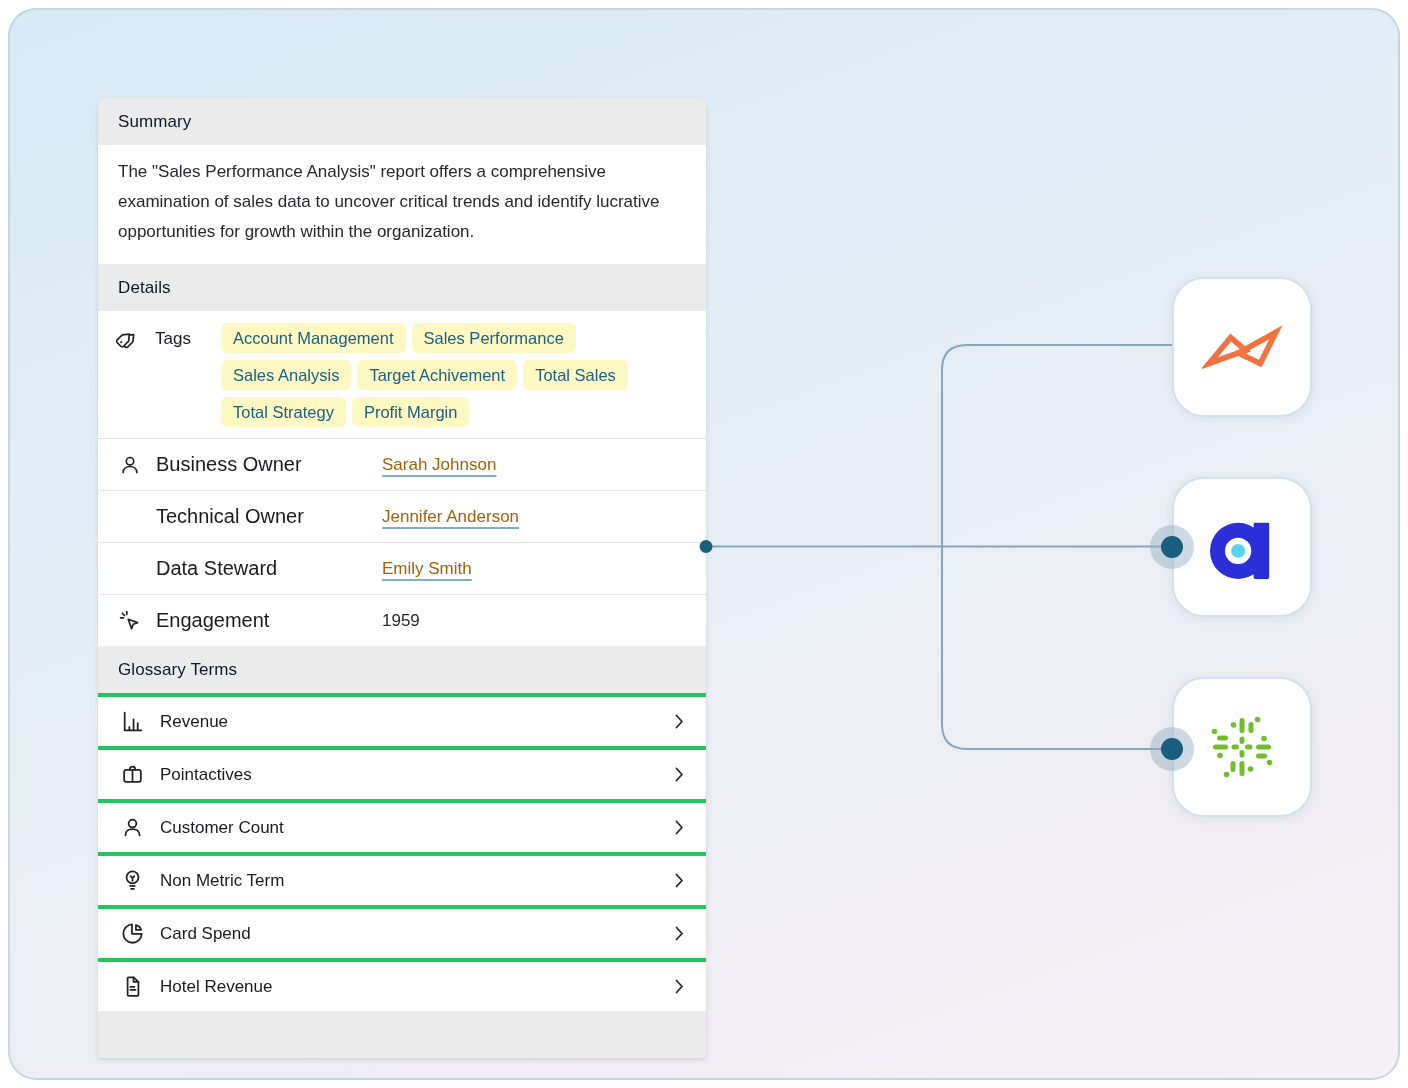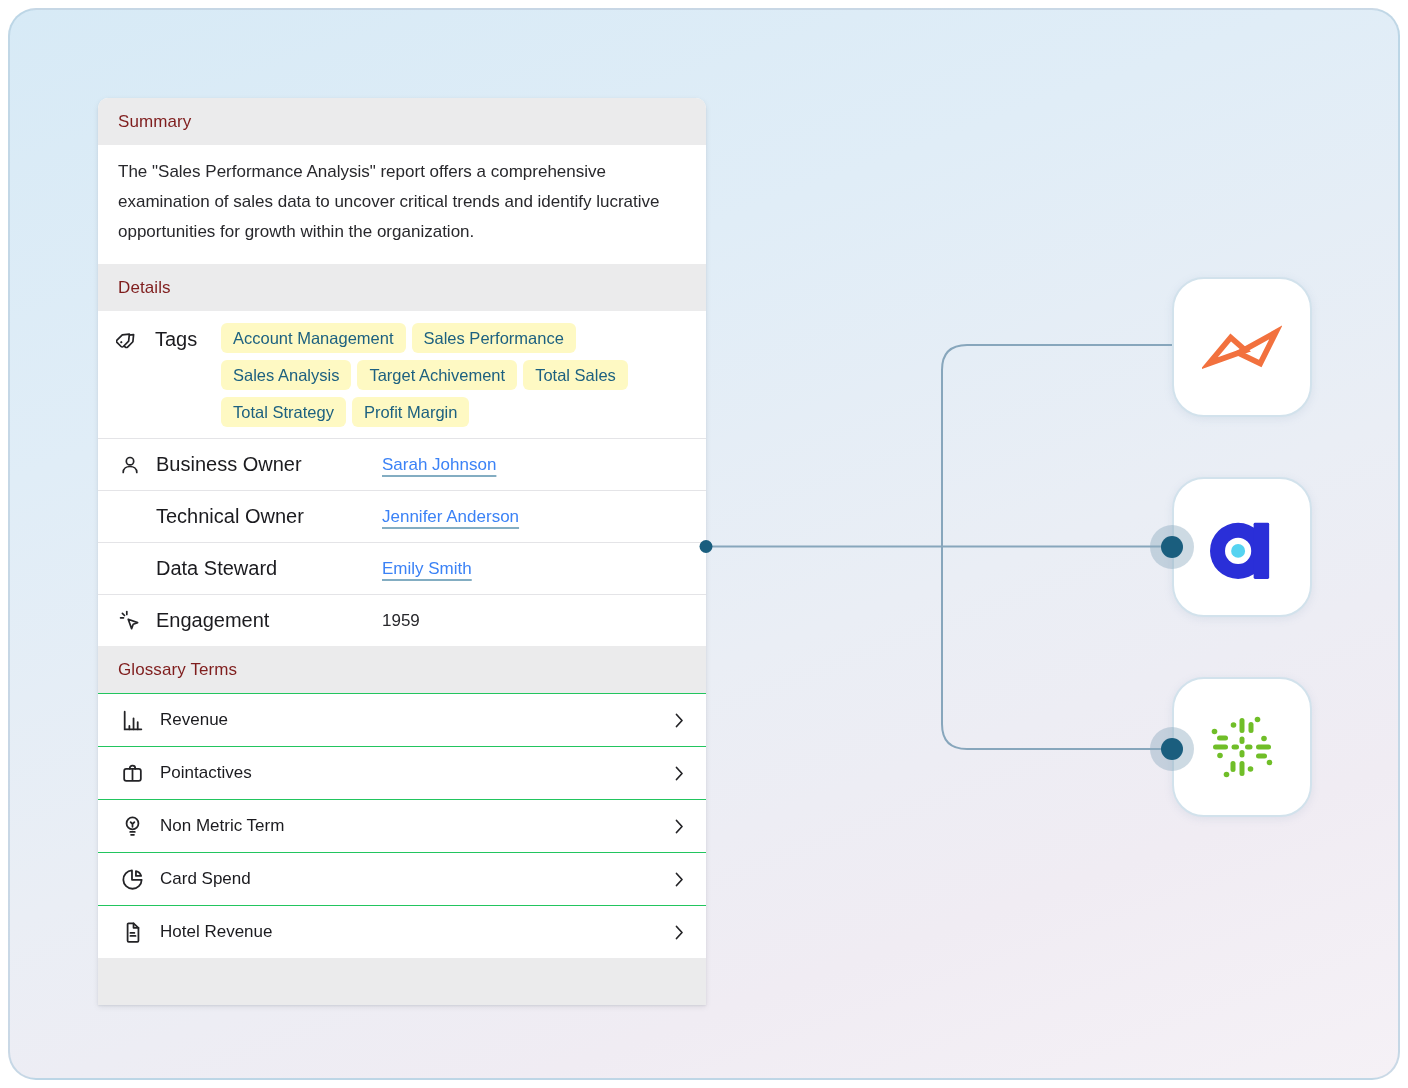--- a/index.html
+++ b/index.html
@@ -12,39 +12,39 @@
   }
   
   .card {
     position:absolute; left:88px; top:88px; width:608px;
     border-radius:10px 10px 0 0; background:#fff;
     box-shadow:0 1px 2px rgba(16,24,40,.08), 0 2px 6px rgba(16,24,40,.08);
     z-index:3;
   }
   .section-header {
     height:47px; background:#ebebec; display:flex; align-items:center;
-    padding:15px 20px; font-size:17px; color:#7f1d1d; letter-spacing:.1px;
+    padding:15px 20px; font-size:17px; color:#0f172a; letter-spacing:.1px;
   }
   .section-header.first { border-radius:10px 10px 0 0; }
   .summary-body { padding:12px 20px 17px 20px; }
   .summary-body p { font-size:17px; line-height:30px; color:#28282c; max-width:545px; }
   .tags-row { display:flex; padding:12px 20px 11px 18px; }
   .tags-left { display:flex; align-items:flex-start; gap:13px; width:105px; flex:none; padding-top:2px; }
-  .tags-left .lbl { font-size:20px; color:#1b1b1f; line-height:28px; }
+  .tags-left .lbl { font-size:17px; color:#1b1b1f; line-height:28px; }
   .pills { display:flex; flex-wrap:wrap; gap:7px 6px; width:483px; }
   .pill {
     height:30px; line-height:30px; padding:0 12px; border-radius:6px;
     background:#fef9c3; color:#1d6180; font-size:16.5px; cursor:pointer; white-space:nowrap;
   }
   .kv-row { display:flex; align-items:center; height:52px; border-top:1px solid #e4e4e7; padding:0 20px; }
   .kv-icon { width:38px; flex:none; display:flex; align-items:center; }
   .kv-label { width:226px; flex:none; font-size:20px; color:#1b1b1f; }
   .kv-value { font-size:17px; color:#28282c; }
-  a.owner-link { color:#3b82f6; font-size:17px; text-decoration:underline; text-decoration-color:rgba(30,106,143,.55); text-underline-offset:5px; text-decoration-thickness:1.5px; cursor:pointer; }
-  .term-row { display:flex; align-items:center; height:53px; border-top:1px solid #22c55e; padding:0 22px; cursor:pointer; }
+  a.owner-link { color:#a16207; font-size:17px; text-decoration:underline; text-decoration-color:rgba(30,106,143,.55); text-underline-offset:5px; text-decoration-thickness:1.5px; cursor:pointer; }
+  .term-row { display:flex; align-items:center; height:53px; border-top:4px solid #22c55e; padding:0 22px; cursor:pointer; }
   .term-icon { width:40px; flex:none; display:flex; align-items:center; }
   .term-label { flex:1; font-size:17px; color:#1b1b1f; }
   .term-chevron { flex:none; display:flex; align-items:center; }
   .stub-header { height:47px; background:#ebebec; }
   
   .tile {
     position:absolute; left:1162px; width:140px; height:140px; border-radius:32px;
     background:#fff; border:2px solid #d2e2ec; z-index:2;
     display:flex; align-items:center; justify-content:center;
     box-shadow:0 2px 8px rgba(120,150,180,.15);
@@ -172,20 +172,34 @@
         </svg>
       </span>
       <span class="term-label">Pointactives</span>
       <span class="term-chevron">
         <svg class="ic" width="9" height="15" viewBox="0 0 9 15" fill="none" stroke="#232326" stroke-width="1.7" stroke-linecap="round" stroke-linejoin="round">
             <path d="M1.5 1.5 L7 7.5 L1.5 13.5"></path>
           </svg>
       </span>
     </div>
 
+    <div class="term-row">
+      <span class="term-icon">
+        <svg class="ic" width="25" height="25" viewBox="0 0 24 24" fill="none" stroke="#232326" stroke-width="1.7" stroke-linecap="round">
+          <circle cx="12" cy="8.2" r="3.7"></circle>
+            <path d="M5.2 19.5 c0 -4.3 3.4 -6 6.8 -6 s6.8 1.7 6.8 6"></path>
+        </svg>
+      </span>
+      <span class="term-label">Customer Count</span>
+      <span class="term-chevron">
+        <svg class="ic" width="9" height="15" viewBox="0 0 9 15" fill="none" stroke="#232326" stroke-width="1.7" stroke-linecap="round" stroke-linejoin="round">
+            <path d="M1.5 1.5 L7 7.5 L1.5 13.5"></path>
+          </svg>
+      </span>
+    </div>
 
     <div class="term-row">
       <span class="term-icon">
         <svg class="ic" width="25" height="25" viewBox="0 0 24 24" fill="none" stroke="#232326" stroke-width="1.7" stroke-linecap="round" stroke-linejoin="round">
           <circle cx="12" cy="9" r="5.7"></circle>
             <path d="M12 12.3 V9.6 M12 9.6 L10.2 7.8 M12 9.6 L13.8 7.8"></path>
             <path d="M9.8 17.2 H14.2"></path>
             <path d="M10.6 20 H13.4"></path>
         </svg>
       </span>

